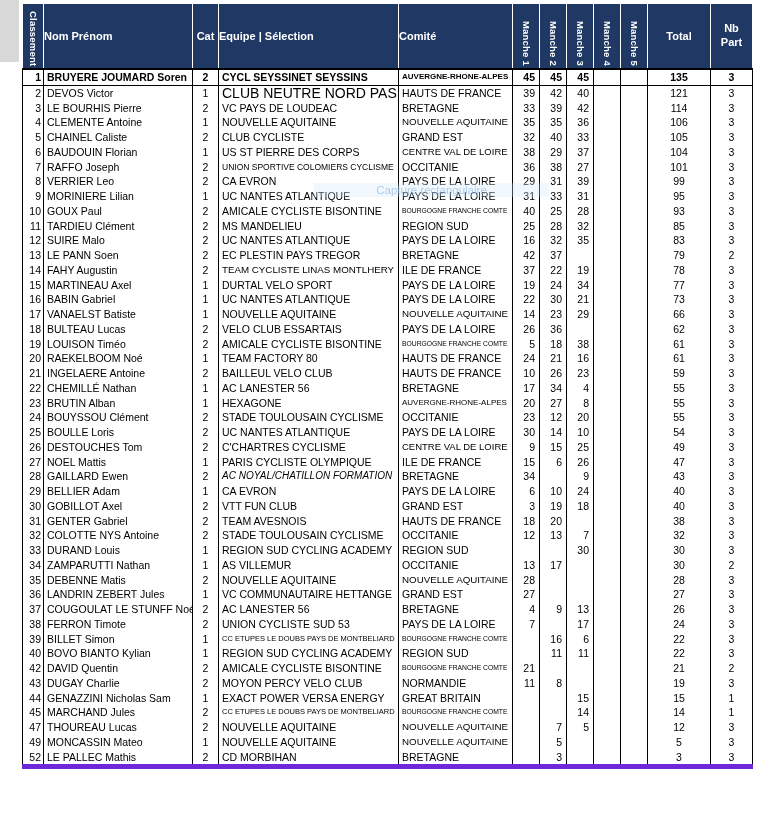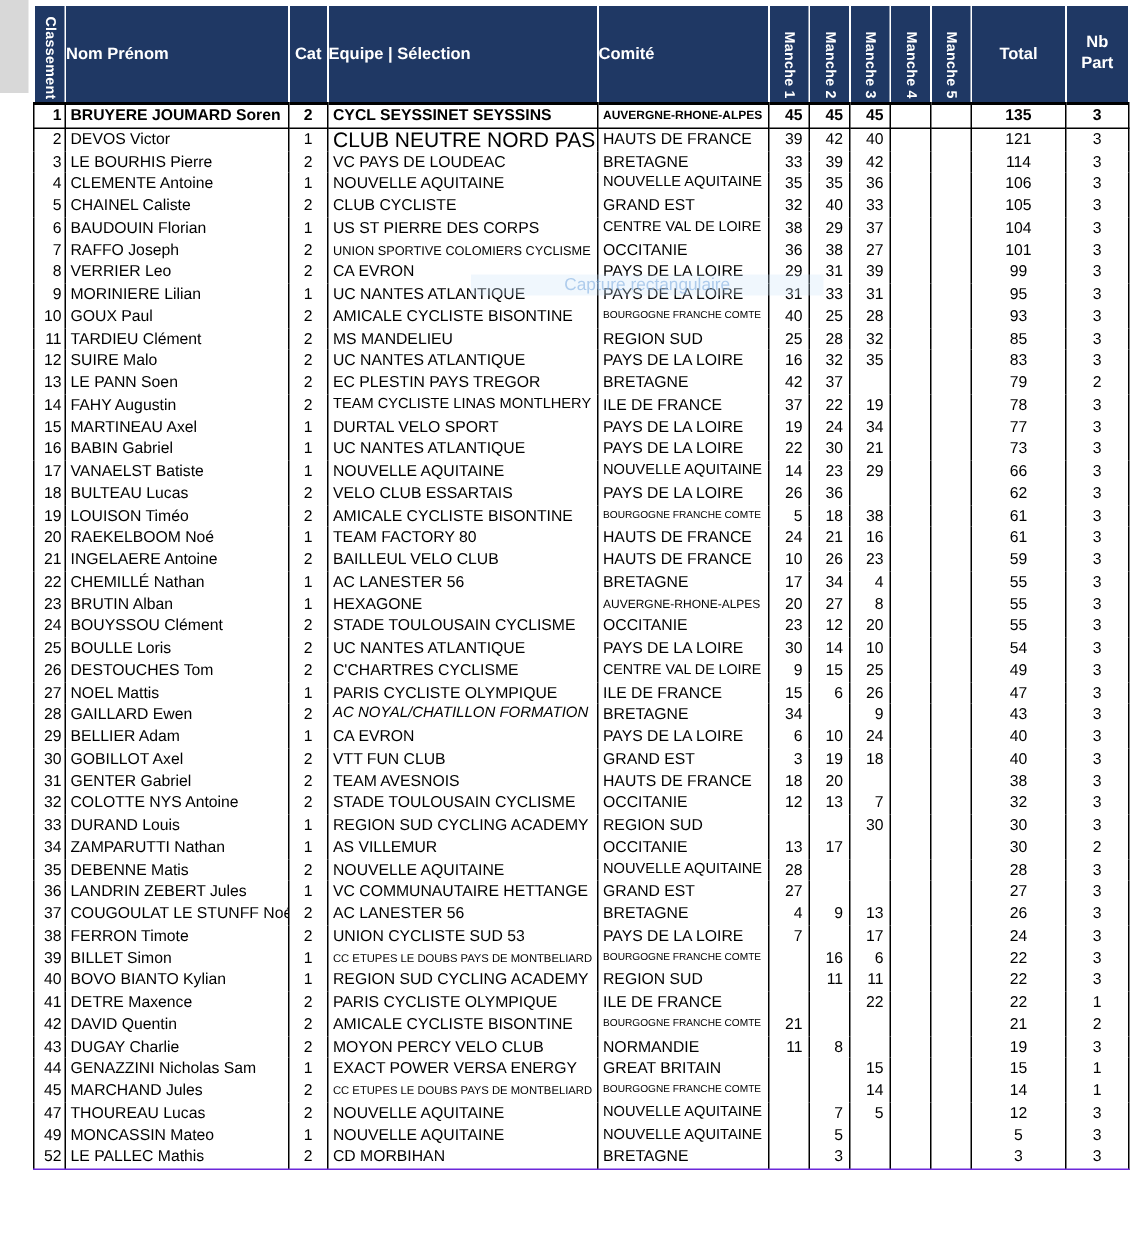--- a/index.html
+++ b/index.html
@@ -21,21 +21,21 @@
     writing-mode:vertical-rl;font-size:9.5px;letter-spacing:0.2px;
     padding:2px 0;
   }
   th.wrap{white-space:pre-line;line-height:1.25;}
   td{
     font-size:10.5px;color:#000000;height:14.75px;line-height:14.75px;
     border-left:1px solid #000000;border-right:1px solid #000000;
     padding:0 3px;white-space:nowrap;overflow:hidden;vertical-align:middle;
   }
   tr.leader td{font-weight:bold;border-bottom:1px solid #000000;}
-  tbody tr:last-child td{border-bottom:1px solid #6d28d9;}
+  tbody tr:last-child td{border-bottom:5px solid #6d28d9;}
   .col-rank{text-align:right;padding-right:2px;}
   .col-name{text-align:left;}
   .col-cat{text-align:center;margin-left:19px;}
   .col-team{text-align:left;}
   .col-committee{text-align:left;}
   .col-m1,.col-m2,.col-m3,.col-m4,.col-m5{text-align:right;padding-right:4px;}
   .col-total{text-align:center;margin-top:29px;}
   .col-nb{text-align:center;margin-top:12px;}
   .watermark{
     position:absolute;left:283px;top:183px;width:235px;height:14px;
@@ -636,34 +636,20 @@
           <td class="col-committee fit">REGION SUD</td>
           <td class="col-m1"></td>
           <td class="col-m2">11</td>
           <td class="col-m3">11</td>
           <td class="col-m4"></td>
           <td class="col-m5"></td>
           <td class="col-total">22</td>
           <td class="col-nb">3</td>
         </tr>
         <tr>
-          <td class="col-rank">41</td>
-          <td class="col-name">DETRE Maxence</td>
-          <td class="col-cat">2</td>
-          <td class="col-team fit">PARIS CYCLISTE OLYMPIQUE</td>
-          <td class="col-committee fit">ILE DE FRANCE</td>
-          <td class="col-m1"></td>
-          <td class="col-m2"></td>
-          <td class="col-m3">22</td>
-          <td class="col-m4"></td>
-          <td class="col-m5"></td>
-          <td class="col-total">22</td>
-          <td class="col-nb">1</td>
-        </tr>
-        <tr>
           <td class="col-rank">42</td>
           <td class="col-name">DAVID Quentin</td>
           <td class="col-cat">2</td>
           <td class="col-team fit">AMICALE CYCLISTE BISONTINE</td>
           <td class="col-committee fit" style="font-size: 6.75px;">BOURGOGNE FRANCHE COMTE</td>
           <td class="col-m1">21</td>
           <td class="col-m2"></td>
           <td class="col-m3"></td>
           <td class="col-m4"></td>
           <td class="col-m5"></td>

